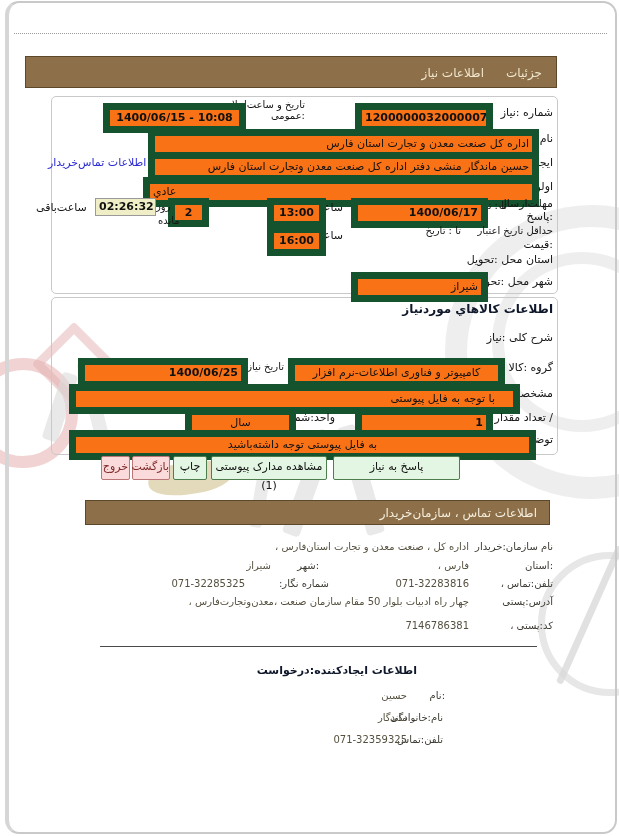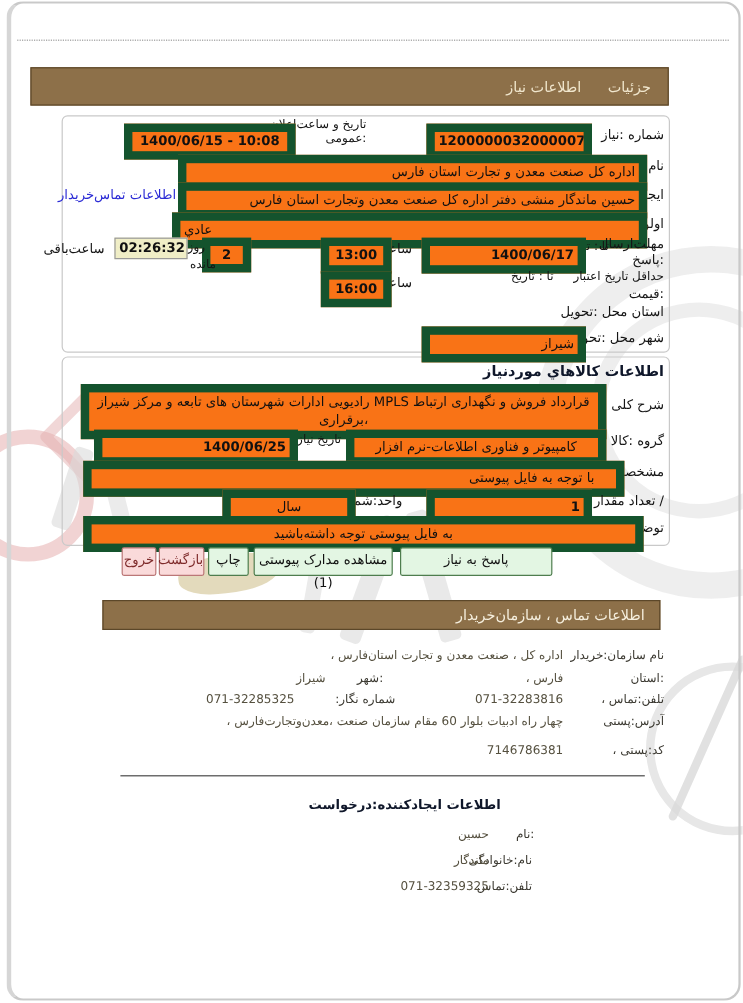--- a/index.html
+++ b/index.html
@@ -100,24 +100,20 @@
 
   <span class="lbl" style="right:66px;top:253px;">استان محل :تحویل</span>
 
   <span class="lbl" style="right:66px;top:275px;">شهر محل :تحویل</span>
   <div class="box tR" style="left:351px;top:272px;width:117px;">شیراز</div>
 
   <div class="panel" style="left:51px;top:297px;width:505px;height:156px;"></div>
   <span class="heading" style="right:66px;top:302px;">اطلاعات  کالاهاي موردنیاز</span>
 
   <span class="lbl" style="right:66px;top:331px;">شرح کلی :نیاز</span>
-  <div class="box tC" style="left:67px;top:320px;width:418px;height:32px;line-height:15px;white-space:normal;">
-    <span style="display:block;">قرارداد فروش و نگهداری  ارتباط MPLS رادیویی ادارات  شهرستان های تابعه و مرکز  شیراز ،برقراری</span>
-    <span style="display:block;">ارتباط رادیویی  بین مرکز استان و 35  شهرستان‌تابعه</span>
-  </div>
 
   <span class="lbl" style="right:66px;top:361px;">گروه :کالا</span>
   <div class="box tC" style="left:288px;top:358px;width:197px;">کامپیوتر و فناوری اطلاعات-نرم افزار</div>
   <span class="lbl" style="right:335px;top:361px;font-size:10px;">تاریخ نیاز به:کالا</span>
   <div class="box num tR" style="left:78px;top:358px;width:150px;">1400/06/25</div>
 
   <span class="lbl" style="right:66px;top:387px;">مشخصات  کالاي مورد :نیاز</span>
   <div class="box tR" style="left:69px;top:384px;width:416px;padding-left:3px;padding-right:18px;">با توجه به فایل پیوستی</div>
 
   <span class="lbl" style="right:66px;top:411px;">/ تعداد مقدار مورد :نیاز</span>
@@ -143,21 +139,21 @@
   <span class="lbl sm val" style="right:150px;top:560px;">فارس ،</span>
   <span class="lbl sm" style="right:300px;top:560px;">:شهر</span>
   <span class="lbl sm val" style="right:348px;top:560px;">شیراز</span>
 
   <span class="lbl sm" style="right:66px;top:578px;">تلفن:تماس ،</span>
   <span class="lbl sm val num" style="right:150px;top:578px;font-weight:normal;margin-left:32px;">071-32283816</span>
   <span class="lbl sm" style="right:290px;top:578px;">شماره نگار:</span>
   <span class="lbl sm val num" style="right:374px;top:578px;font-weight:normal;">071-32285325</span>
 
   <span class="lbl sm" style="right:66px;top:596px;">آدرس:پستی</span>
-  <span class="lbl sm val" style="right:150px;top:596px;">چهار راه ادبیات  بلوار 60 مقام سازمان صنعت ،معدن‌وتجارت‌فارس ،</span>
+  <span class="lbl sm val" style="right:150px;top:596px;">چهار راه ادبیات  بلوار 50 مقام سازمان صنعت ،معدن‌وتجارت‌فارس ،</span>
 
   <span class="lbl sm" style="right:66px;top:620px;">کد:پستی ،</span>
   <span class="lbl sm val num" style="right:150px;top:620px;font-weight:normal;">7146786381</span>
 
   <div class="divider"></div>
 
   <span class="heading" style="right:202px;top:664px;font-size:11px;">اطلاعات ایجادکننده:درخواست</span>
 
   <span class="lbl sm" style="right:174px;top:690px;">:نام</span>
   <span class="lbl sm val" style="right:212px;top:690px;">حسین</span>

